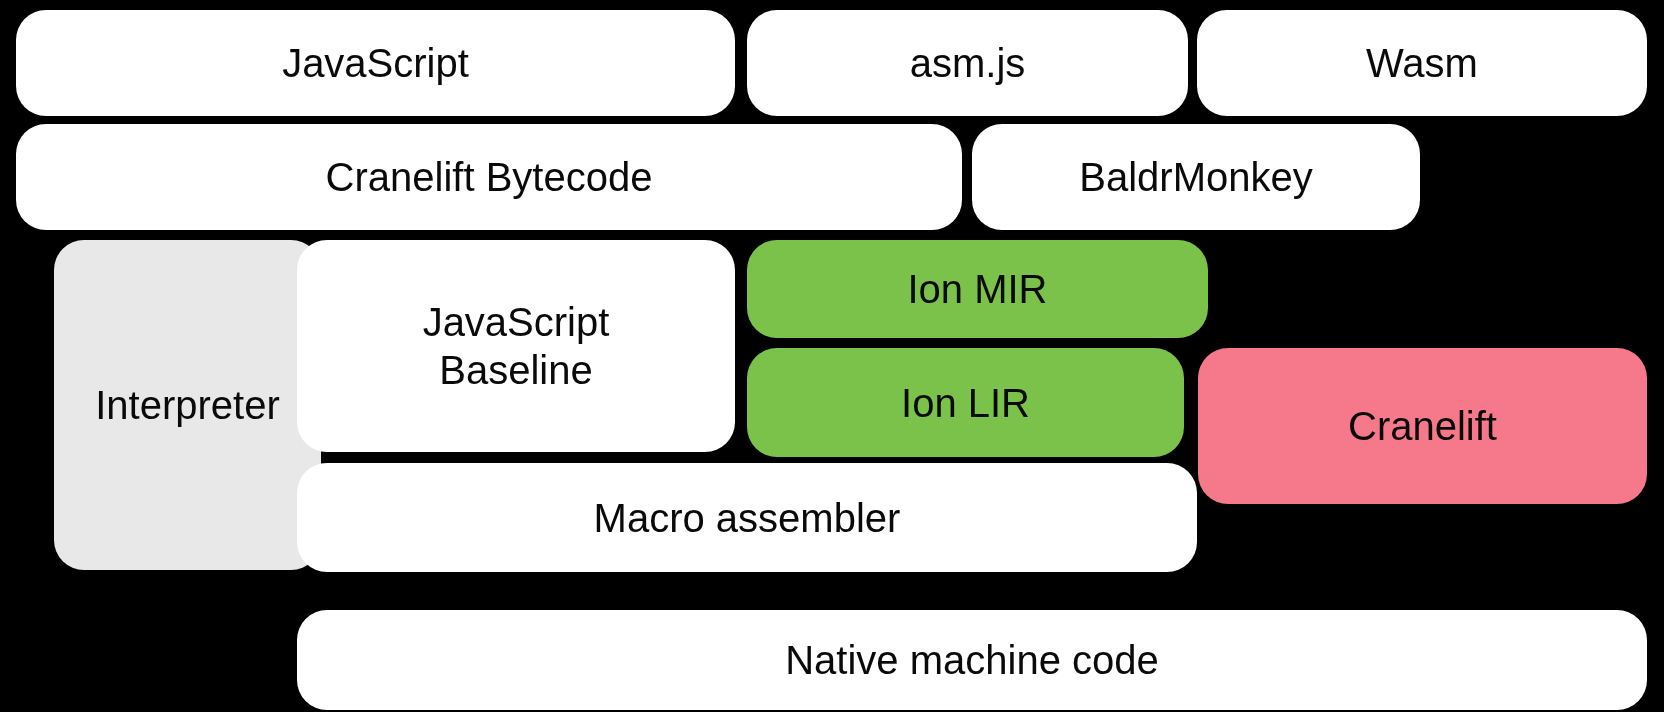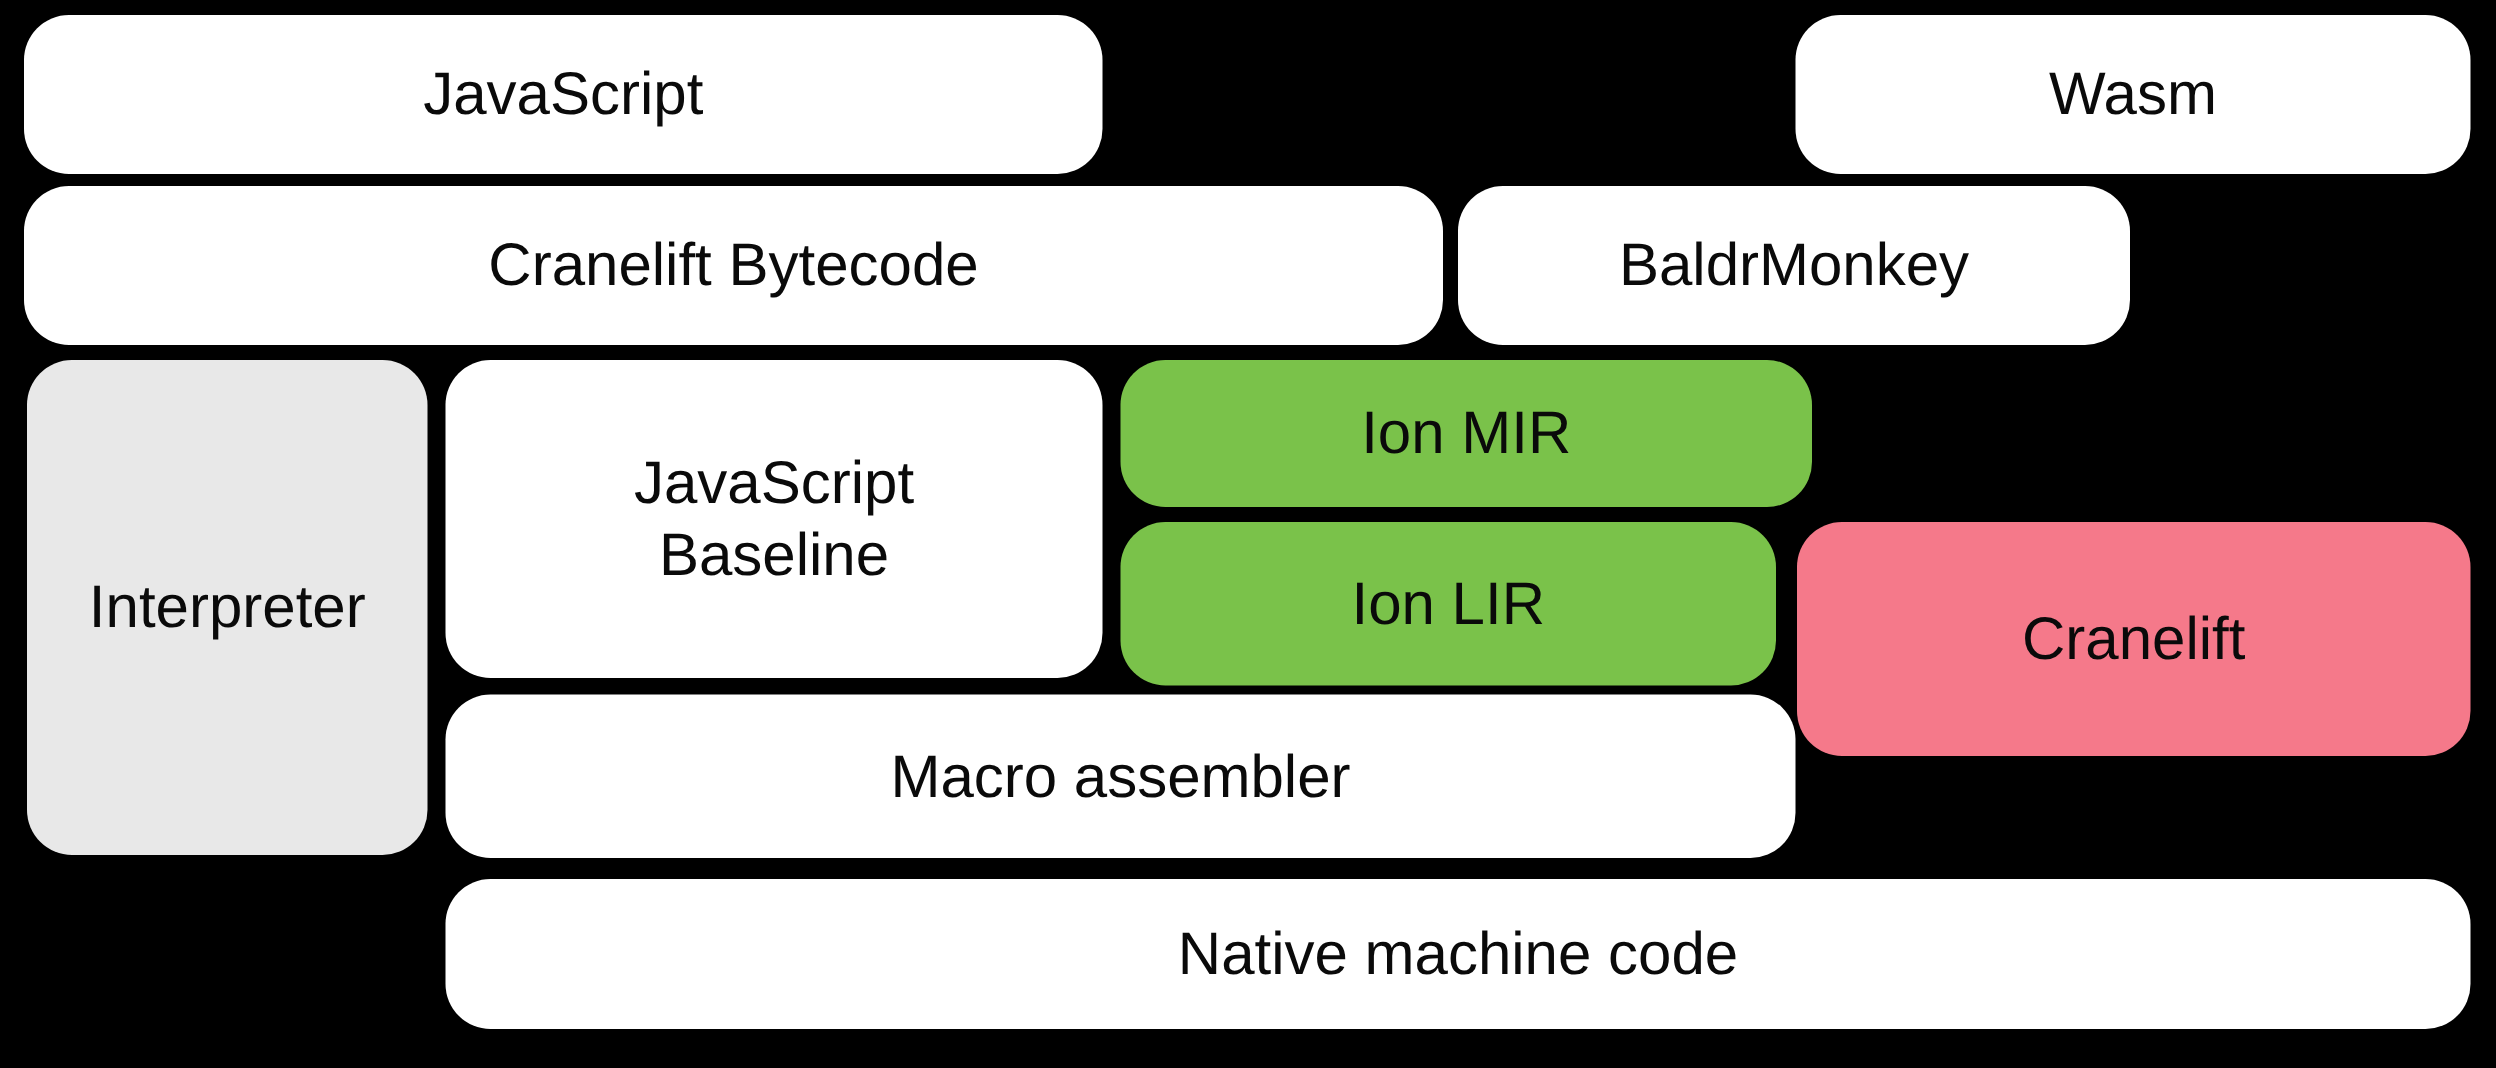--- a/index.html
+++ b/index.html
@@ -21,48 +21,49 @@
     display: flex;
     align-items: center;
     justify-content: center;
     text-align: center;
     color: #0a0a0a;
     font-size: 40px;
     line-height: 1.2;
     box-sizing: border-box;
   }
   .c-white { background: #ffffff; }
-  .c-gray  { background: #e8e8e8; }
+  .c-gray  { background: #e8e8e8; margin-left: 36px; }
   .c-green { background: #7ac24a; }
   .c-pink  { background: #f5798a; }
 
   
   .b-javascript  { left: 16px;   top: 10px;  width: 719px;  height: 106px; }
   .b-asmjs       { left: 747px;  top: 10px;  width: 441px;  height: 106px; }
   .b-wasm        { left: 1197px; top: 10px;  width: 450px;  height: 106px; }
   
   .b-bytecode    { left: 16px;   top: 124px; width: 946px;  height: 106px; }
   .b-baldrmonkey { left: 972px;  top: 124px; width: 448px;  height: 106px; }
   
   .b-interpreter { left: 18px;   top: 240px; width: 267px;  height: 330px; }
   .b-baseline    { left: 297px;  top: 240px; width: 438px;  height: 212px; padding: 0 60px; }
   .b-ionmir      { left: 747px;  top: 240px; width: 461px;  height: 98px;  }
   .b-ionlir      { left: 747px;  top: 348px; width: 437px;  height: 109px; }
   .b-cranelift   { left: 1198px; top: 348px; width: 449px;  height: 156px; }
   
   .b-macro       { left: 297px;  top: 463px; width: 900px;  height: 109px; }
-  .b-native      { left: 297px;  top: 586px; width: 1350px; height: 100px; }
+  .b-native      { left: 297px;  top: 610px; width: 1350px; height: 100px; }
 </style>
 </head>
 <body>
 
 <div class="canvas">
 
   <div class="box c-white b-javascript">JavaScript</div>
 
+  <div class="box c-white b-asmjs">asm.js</div>
 
   <div class="box c-white b-wasm">Wasm</div>
 
   <div class="box c-white b-bytecode">Cranelift Bytecode</div>
 
   <div class="box c-white b-baldrmonkey">BaldrMonkey</div>
 
   <div class="box c-gray b-interpreter">Interpreter</div>
 
   <div class="box c-white b-baseline">JavaScript Baseline</div>

